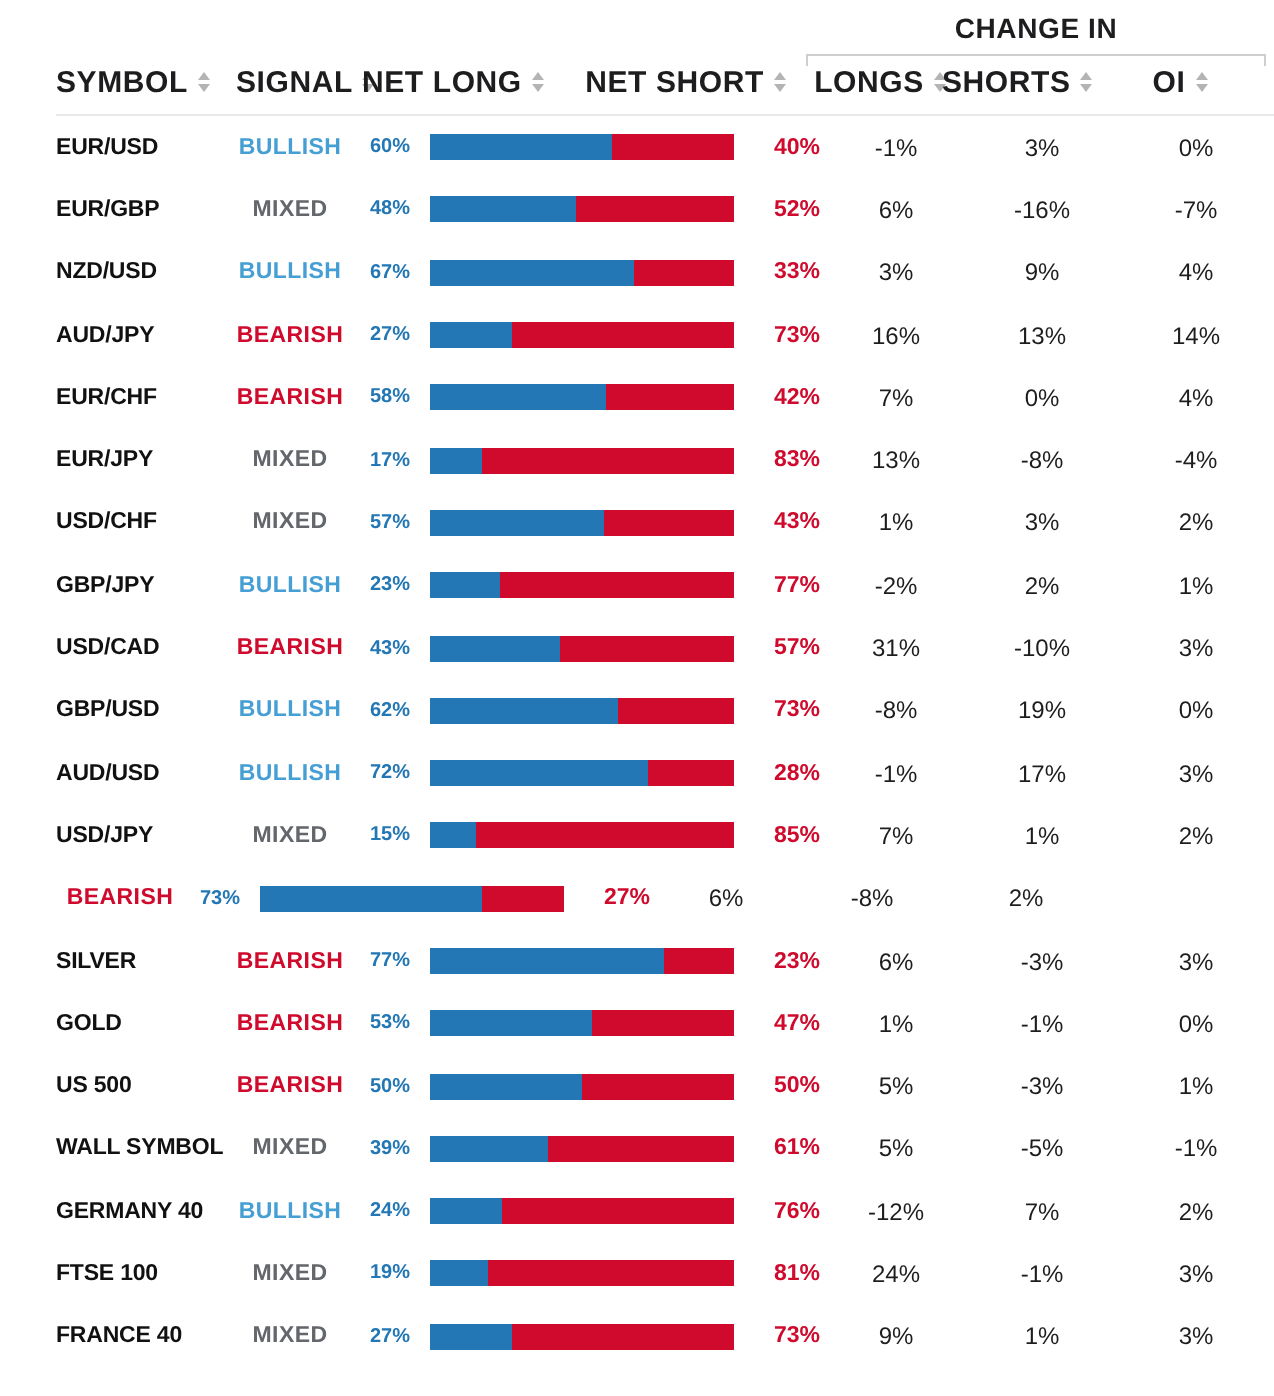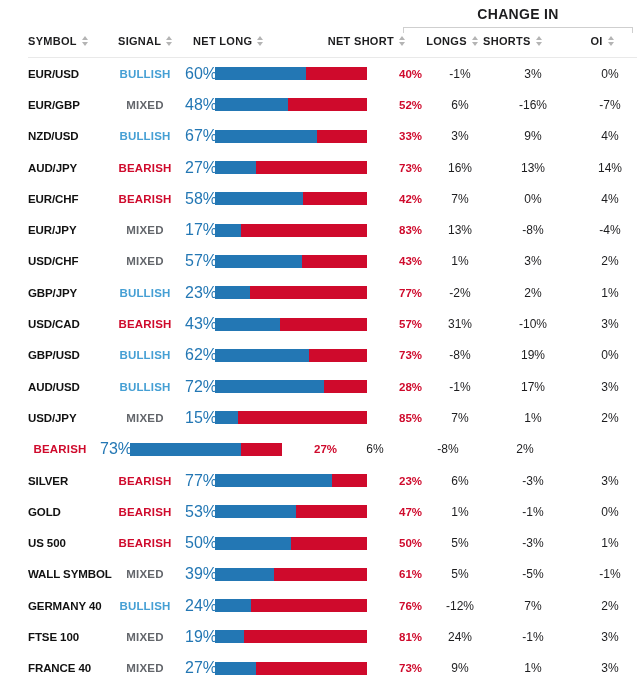--- a/index.html
+++ b/index.html
@@ -31,26 +31,26 @@
   }
   .bracket{
     position:absolute;left:403px;width:230px;top:27px;height:6px;
     border-top:1px solid var(--bracket);
     border-left:1px solid var(--bracket);
     border-right:1px solid var(--bracket);
   }
   .hrow{
     position:absolute;left:0;right:0;top:32px;height:18px;
     display:flex;align-items:center;padding-left:28px;
-    font-size:11px;font-weight:bold;letter-spacing:.3px;
+    font-size:15px;font-weight:bold;letter-spacing:.3px;
   }
   .hcell{display:flex;align-items:center;gap:5px;white-space:nowrap}
   .h-symbol{width:85px}
   .h-signal{width:64px;padding-left:5px}
-  .h-netlong{width:30px;margin-left:16px;overflow:visible}
+  .h-netlong{width:30px;margin-left:4px;overflow:visible}
   .h-netshort{width:198px;justify-content:flex-end;padding-right:16px}
   .h-longs{width:62px;justify-content:center}
   .h-shorts{width:84px;justify-content:flex-start}
   .h-oi{width:70px;justify-content:center}
   .thead-border{position:absolute;left:28px;right:0;bottom:0;height:1px;background:var(--line)}
 
   .sort{display:inline-flex;flex-direction:column;align-items:center}
   .sort i{display:block;width:0;height:0;border-left:3.5px solid transparent;border-right:3.5px solid transparent}
   .sort .up{border-bottom:4px solid var(--arrow);margin-bottom:2px}
   .sort .down{border-top:4px solid var(--arrow)}
@@ -63,25 +63,25 @@
   }
   .cell{flex:none}
   .c-symbol{
     width:85px;font-size:11.5px;font-weight:bold;letter-spacing:-.1px;
     line-height:14px;color:#111;
   }
   .c-signal{width:64px;text-align:center;font-size:11.5px;font-weight:bold;letter-spacing:.2px}
   .sig-bullish{color:var(--bullish)}
   .sig-bearish{color:var(--bearish)}
   .sig-mixed{color:var(--mixed)}
-  .c-netlong{width:30px;margin-left:8px;font-size:16px;font-weight:normal;color:var(--blue)}
+  .c-netlong{width:30px;margin-left:8px;font-size:10px;font-weight:bold;color:var(--blue)}
   .c-bar{width:152px;height:13px;display:flex;overflow:hidden}
   .bar-long{height:100%;background:var(--blue)}
   .bar-short{height:100%;background:var(--red);flex:1}
-  .c-netshort{width:30px;margin-left:32px;font-size:11.5px;font-weight:bold;color:var(--red)}
+  .c-netshort{width:30px;margin-left:20px;font-size:11.5px;font-weight:bold;color:var(--red)}
   .c-longs{width:62px;text-align:center;font-size:12px}
   .c-shorts{width:84px;text-align:center;font-size:12px}
   .c-oi{width:70px;text-align:center;font-size:12px}
 </style>
 </head>
 <body>
 
 <div class="table">
 
   <div class="thead">

